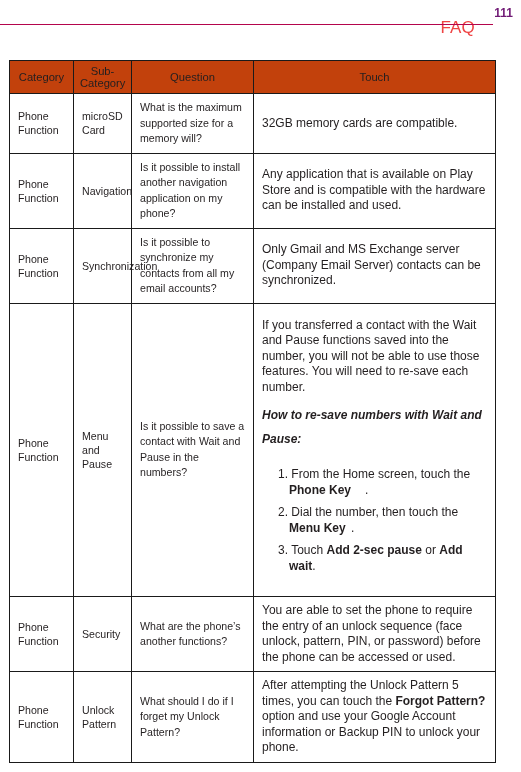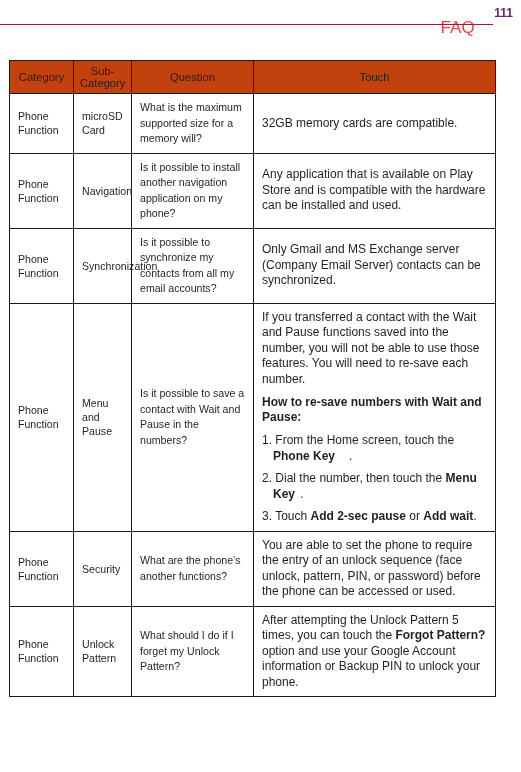--- a/index.html
+++ b/index.html
@@ -87,31 +87,32 @@
     vertical-align: middle;
     color: #231f20;
   }
   td.ans {
     font-size: 12px;
     line-height: 15.5px;
     vertical-align: middle;
     color: #231f20;
   }
   td.ans p {
-    margin: 0 0 7px 0;
+    margin: 8px 0 7px 0;
   }
   td.ans p:last-child { margin-bottom: 0; }
   td.ans .lead { margin-bottom: 8px; }
   td.ans .subhead {
     font-weight: bold;
     margin: 0 0 8px 0;
-    line-height: 15px;
+    line-height: 24px;
+    font-style: italic;
   }
   td.ans ol.steps {
-    margin: 0;
+    margin: 16px;
     padding: 0;
     list-style: none;
   }
   td.ans ol.steps li {
     margin: 0 0 7px 0;
     padding-left: 11px;
     text-indent: -11px;
     line-height: 15.5px;
   }
   td.ans ol.steps li:last-child { margin-bottom: 0; }

